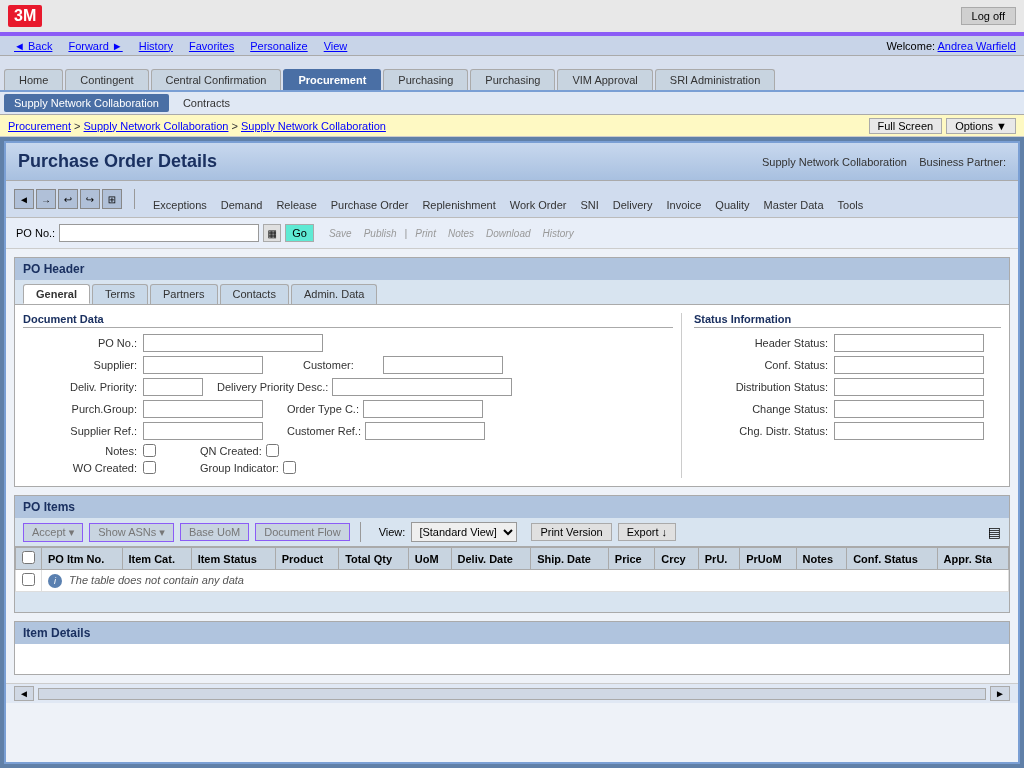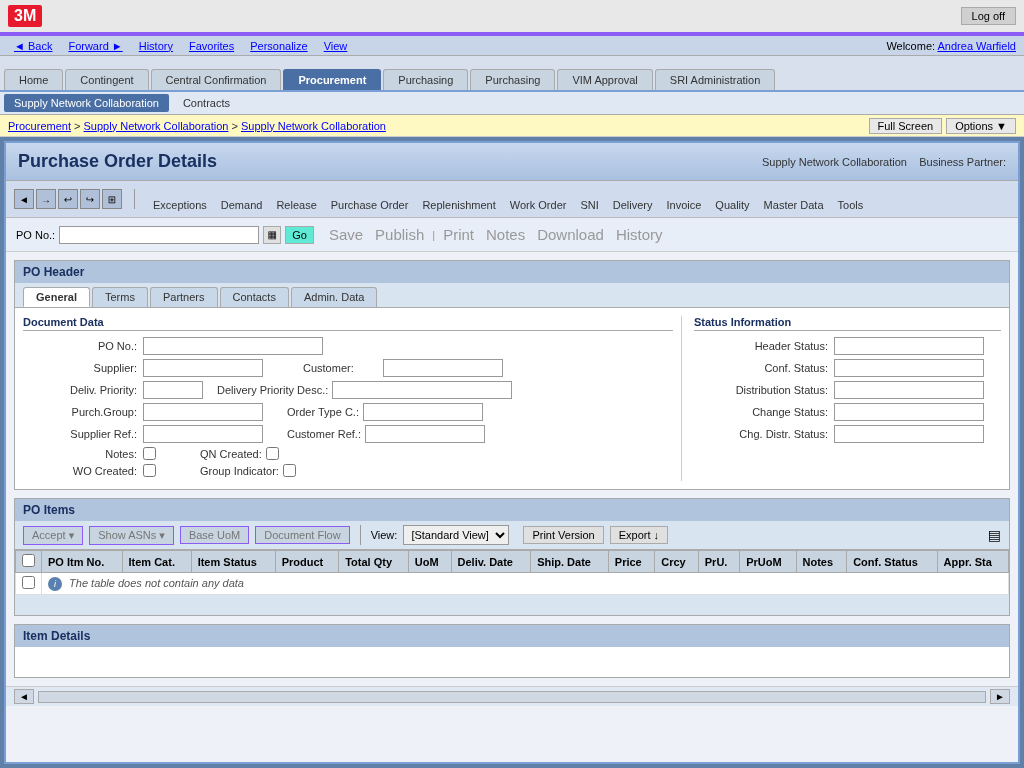--- a/index.html
+++ b/index.html
@@ -44,21 +44,21 @@
     .toolbar-nav { display: flex; gap: 2px; align-items: center; }
     .toolbar-icon { width: 20px; height: 20px; background: #b0c0d8; border: 1px solid #888; display: flex; align-items: center; justify-content: center; cursor: pointer; font-size: 10px; }
     .toolbar-sep { width: 1px; height: 20px; background: #999; margin: 0 4px; }
     .toolbar-menu-item { color: #333; cursor: pointer; padding: 2px 6px; font-size: 11px; margin-top: 12px; }
 
     
     .po-no-row { padding: 6px 10px; display: flex; align-items: center; gap: 4px; background: #e8eef8; border-bottom: 1px solid #ccc; }
     .po-no-label { font-size: 11px; }
     .po-no-input { border: 1px solid #999; padding: 2px 4px; width: 200px; font-size: 11px; }
     .po-no-btn { background: #5eead4; border: 1px solid #aaa; padding: 2px 6px; cursor: pointer; font-size: 11px; }
-    .action-btn { color: #999; font-size: 15px; cursor: default; padding: 2px 4px; }
+    .action-btn { color: #999; font-size: 10px; cursor: default; padding: 2px 4px; font-style: italic; }
     .action-sep { color: #999; }
 
     
     .section { margin: 8px; border: 1px solid #aaa; background: white; }
     .section-header { background: #b0c4de; padding: 4px 8px; font-weight: bold; font-size: 12px; color: #1a3060; }
 
     
     .inner-tabs { display: flex; padding: 4px 8px 0 8px; background: #d8e4f0; border-bottom: 1px solid #aaa; }
     .inner-tab { padding: 3px 12px; border: 1px solid #aaa; border-bottom: none; cursor: pointer; background: #c8d8e8; color: #333; border-radius: 3px 3px 0 0; margin-right: 2px; font-size: 11px; }
     .inner-tab.active { background: white; font-weight: bold; border-bottom: 1px solid white; }
@@ -80,21 +80,21 @@
 
     
     .status-row { display: flex; align-items: center; margin-bottom: 4px; }
     .status-label { text-align: right; width: 140px; padding-right: 6px; font-size: 11px; color: #333; white-space: nowrap; }
     .status-input { border: 1px solid #999; padding: 1px 3px; height: 18px; font-size: 11px; background: white; width: 150px; }
 
     
     .po-items-section { margin: 8px; border: 1px solid #aaa; background: white; }
     .po-items-toolbar { display: flex; align-items: center; padding: 4px 8px; background: #d8e4f0; border-bottom: 1px solid #aaa; gap: 6px; }
     .po-items-btn { background: #c8d4e0; border: 1px solid #8b5cf6; padding: 2px 8px; cursor: pointer; font-size: 11px; color: #777; }
-    .view-label { font-size: 11px; }
+    .view-label { font-size: 11px; margin-left: 8px; }
     .view-select { border: 1px solid #999; padding: 1px 3px; font-size: 11px; height: 20px; }
     .print-version-btn { background: #e0e0e0; border: 1px solid #aaa; padding: 2px 8px; cursor: pointer; font-size: 11px; margin-left: 8px; }
     .export-btn { background: #e0e0e0; border: 1px solid #aaa; padding: 2px 8px; cursor: pointer; font-size: 11px; }
     .filter-icon { margin-left: auto; font-size: 14px; cursor: pointer; }
 
     
     .items-table { width: 100%; border-collapse: collapse; font-size: 11px; }
     .items-table th { background: #c8d4e0; border: 1px solid #aaa; padding: 3px 6px; text-align: left; font-weight: bold; white-space: nowrap; }
     .items-table td { border: 1px solid #ddd; padding: 3px 6px; }
     .table-checkbox-col { width: 20px; }

